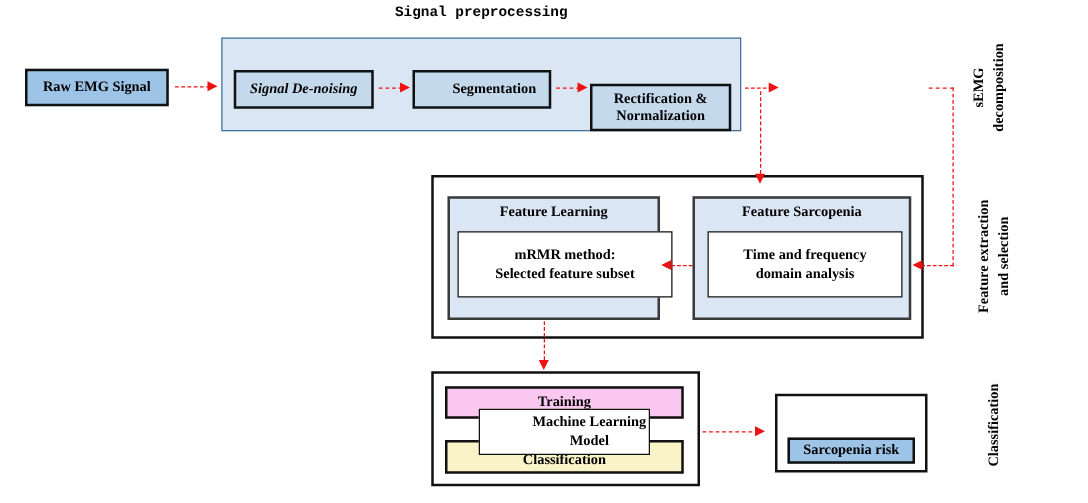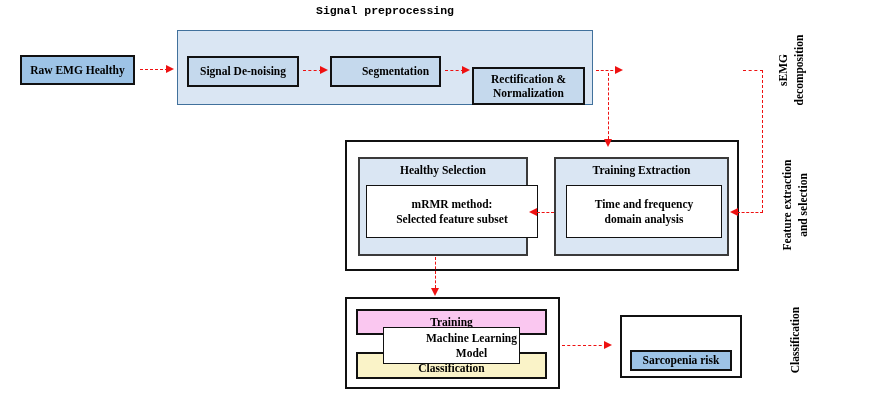--- a/index.html
+++ b/index.html
@@ -30,40 +30,40 @@
   .ah-right{border-top:4.5px solid transparent;border-bottom:4.5px solid transparent;border-left:8px solid #e11;}
   .ah-left{border-top:4.5px solid transparent;border-bottom:4.5px solid transparent;border-right:8px solid #e11;}
   .ah-down{border-left:4.5px solid transparent;border-right:4.5px solid transparent;border-top:8px solid #e11;}
   .title-top{font-weight:bold;font-size:11.5px;text-align:center;}
 </style>
 </head>
 <body>
 
 <div id="canvas">
 
-  <div class="abs bluebox ctr lbl" style="left:20px;top:55px;width:115px;height:30px;">Raw EMG Healthy</div>
+  <div class="abs bluebox ctr lbl" style="left:20px;top:55px;width:115px;height:30px;">Raw EMG Signal</div>
 
   <div class="abs title-top" style="left:177px;top:4px;width:416px;font-family:Liberation Mono, monospace;">Signal preprocessing</div>
   <div class="abs container-blue" style="left:177px;top:30px;width:416px;height:75px;"></div>
 
-  <div class="abs stepbox ctr lbl" style="left:187px;top:56px;width:112px;height:31px;">Signal De-noising</div>
+  <div class="abs stepbox ctr lbl" style="left:187px;top:56px;width:112px;height:31px;font-style:italic;">Signal De-noising</div>
   <div class="abs stepbox ctr lbl" style="left:330px;top:56px;width:111px;height:31px;padding-left:20px;">Segmentation</div>
   <div class="abs stepbox ctr lbl" style="left:472px;top:51px;width:113px;height:38px;margin-top:16px;">Rectification &amp;
 Normalization</div>
 
 
   <div class="abs outer-white" style="left:345px;top:140px;width:394px;height:131px;"></div>
 
   <div class="abs panel" style="left:358px;top:157px;width:170px;height:99px;"></div>
-  <div class="abs lbl" style="left:358px;top:163px;width:170px;">Healthy Selection</div>
+  <div class="abs lbl" style="left:358px;top:163px;width:170px;">Feature Learning</div>
   <div class="abs innerbox ctr lbl" style="left:366px;top:185px;width:172px;height:53px;">mRMR method:
 Selected feature subset</div>
 
   <div class="abs panel" style="left:554px;top:157px;width:175px;height:99px;"></div>
-  <div class="abs lbl" style="left:554px;top:163px;width:175px;">Training Extraction</div>
+  <div class="abs lbl" style="left:554px;top:163px;width:175px;">Feature Sarcopenia</div>
   <div class="abs innerbox ctr lbl" style="left:566px;top:185px;width:156px;height:53px;">Time and frequency
 domain analysis</div>
 
   <div class="abs outer-white" style="left:345px;top:297px;width:215px;height:92px;"></div>
   <div class="abs pinkbox ctr lbl" style="left:356px;top:309px;width:191px;height:26px;">Training</div>
   <div class="abs yellowbox lbl" style="left:356px;top:352px;width:191px;height:27px;display:flex;align-items:flex-end;justify-content:center;padding-bottom:2px;">Classification</div>
   <div class="abs innerbox ctr lbl" style="left:383px;top:327px;width:137px;height:37px;z-index:2;padding-left:40px;">Machine Learning
 Model</div>
 
   <div class="abs outer-white" style="left:620px;top:315px;width:122px;height:63px;"></div>

